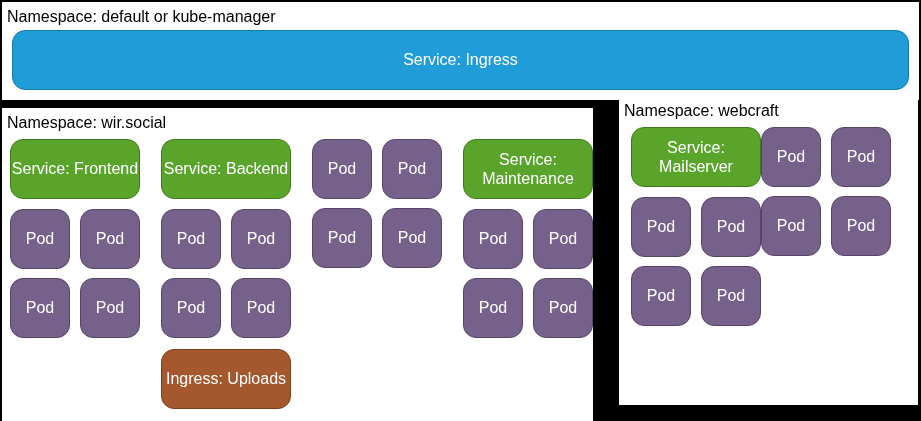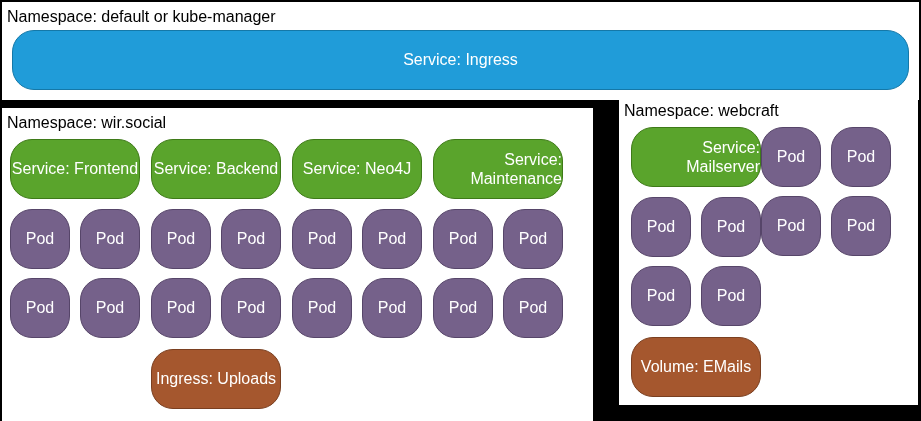--- a/index.html
+++ b/index.html
@@ -21,43 +21,43 @@
   .panel-left  { left: 2px;   top: 108px; width: 591px; height: 377px; }
   .panel-right { left: 619px; top: 96px; width: 299px; height: 309px; }
   .ns-label {
     position: absolute;
     left: 5px;
     top: 6px;
     color: var(--label-text, #000000);
     white-space: nowrap;
   }
   .node {
-    border-radius: 22px;
+    border-radius: 13px;
     color: var(--node-text, #ffffff);
     display: flex;
     align-items: center;
     justify-content: center;
-    text-align: right;
+    text-align: center;
     line-height: 1.2;
   }
   .ingress {
     position: absolute;
     left: 10px;
     top: 28px;
     width: 897px;
     height: 60px;
     background: var(--ingress-fill, #209cd9);
     border: 1px solid var(--ingress-stroke, #1478a8);
   }
   .groups {
     position: absolute;
     top: 31px;
     display: flex;
   }
-  .groups-left  { left: 8px;  gap: 11px; }
+  .groups-left  { left: 8px;  gap: 21px; }
   .groups-right { left: 12px; }
   .group {
     width: 130px;
     display: flex;
     flex-direction: column;
   }
   .service {
     height: 60px;
     margin-bottom: 10px;
     background: var(--service-fill, #5aa42c);
@@ -110,21 +110,20 @@
         <div class="pods">
           <div class="node pod">Pod</div>
           <div class="node pod">Pod</div>
           <div class="node pod">Pod</div>
           <div class="node pod">Pod</div>
         </div>
         <div class="node volume">Ingress: Uploads</div>
       </div>
 
       <div class="group">
-        <div class="node service">Service: Neo4J</div>
         <div class="pods">
           <div class="node pod">Pod</div>
           <div class="node pod">Pod</div>
           <div class="node pod">Pod</div>
           <div class="node pod">Pod</div>
         </div>
       </div>
 
       <div class="group">
         <div class="node service">Service: Maintenance</div>
@@ -144,21 +143,20 @@
     <div class="groups groups-right">
 
       <div class="group">
         <div class="node service">Service: Mailserver</div>
         <div class="pods">
           <div class="node pod">Pod</div>
           <div class="node pod">Pod</div>
           <div class="node pod">Pod</div>
           <div class="node pod">Pod</div>
         </div>
-        <div class="node volume">Volume: EMails</div>
       </div>
 
       <div class="group">
         <div class="pods">
           <div class="node pod">Pod</div>
           <div class="node pod">Pod</div>
           <div class="node pod">Pod</div>
           <div class="node pod">Pod</div>
         </div>
       </div>

